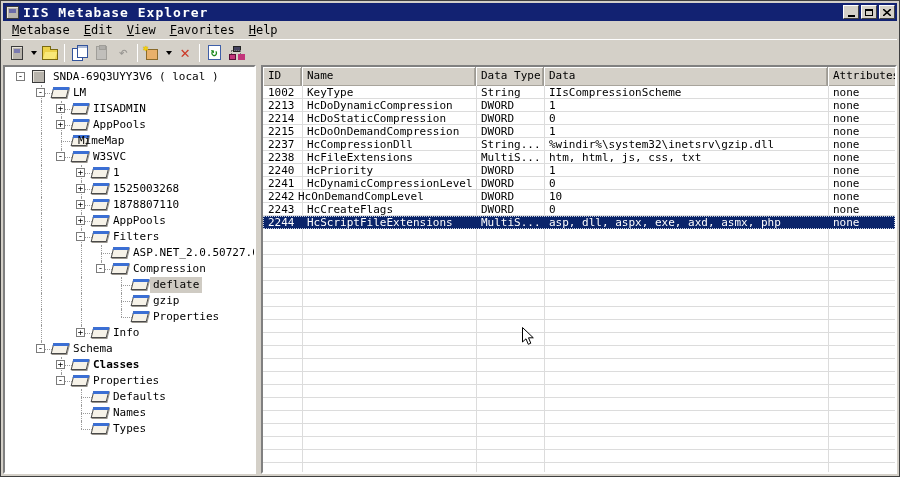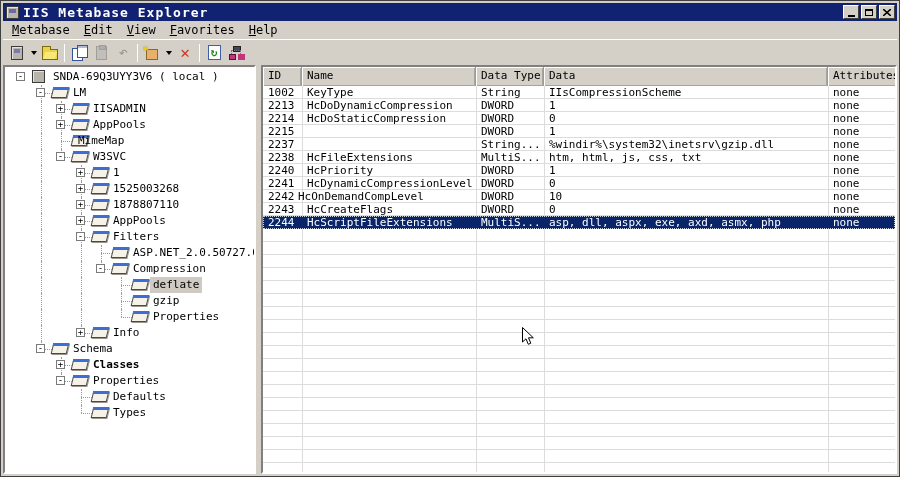--- a/index.html
+++ b/index.html
@@ -371,20 +371,29 @@
           <div class="vline" style="left: 76px; top: 0px; height: 8px;"></div>
           <div class="vline" style="left: 76px; top: 8px; height: 8px;"></div>
           <div class="hline" style="left: 76px; top: 8px; width: 13px;"></div>
           <div class="ticon-key" style="left: 87px;">
             <div class="key-top"></div>
           </div>
           <span class="tree-label" style="left: 105px;">Defaults</span>
         </div>
         <div class="tree-row">
           <div class="vline" style="left: 76px; top: 0px; height: 8px;"></div>
+          <div class="vline" style="left: 76px; top: 8px; height: 8px;"></div>
+          <div class="hline" style="left: 76px; top: 8px; width: 13px;"></div>
+          <div class="ticon-key" style="left: 87px;">
+            <div class="key-top"></div>
+          </div>
+          <span class="tree-label" style="left: 105px;">Names</span>
+        </div>
+        <div class="tree-row">
+          <div class="vline" style="left: 76px; top: 0px; height: 8px;"></div>
           <div class="hline" style="left: 76px; top: 8px; width: 13px;"></div>
           <div class="ticon-key" style="left: 87px;">
             <div class="key-top"></div>
           </div>
           <span class="tree-label" style="left: 105px;">Types</span>
         </div>
       </div>
     <div class="splitter"></div>
     <div class="list-panel">
       <div class="list-header" id="list-header">
@@ -416,26 +425,28 @@
             </div>
             <div class="list-row">
               <span class="lcell" style="left: 0px; width: 39px;">2214</span>
               <span class="lcell" style="left: 39px; width: 174px;">HcDoStaticCompression</span>
               <span class="lcell" style="left: 213px; width: 68px;">DWORD</span>
               <span class="lcell" style="left: 281px; width: 284px;">0</span>
               <span class="lcell" style="left: 565px; width: 70px;">none</span>
             </div>
             <div class="list-row">
               <span class="lcell" style="left: 0px; width: 39px;">2215</span>
+              <span class="lcell" style="left: 39px; width: 174px;">HcDoOnDemandCompression</span>
               <span class="lcell" style="left: 213px; width: 68px;">DWORD</span>
               <span class="lcell" style="left: 281px; width: 284px;">1</span>
               <span class="lcell" style="left: 565px; width: 70px;">none</span>
             </div>
             <div class="list-row">
               <span class="lcell" style="left: 0px; width: 39px;">2237</span>
+              <span class="lcell" style="left: 39px; width: 174px;">HcCompressionDll</span>
               <span class="lcell" style="left: 213px; width: 68px;">String...</span>
               <span class="lcell" style="left: 281px; width: 284px;">%windir%\system32\inetsrv\gzip.dll</span>
               <span class="lcell" style="left: 565px; width: 70px;">none</span>
             </div>
             <div class="list-row">
               <span class="lcell" style="left: 0px; width: 39px;">2238</span>
               <span class="lcell" style="left: 39px; width: 174px;">HcFileExtensions</span>
               <span class="lcell" style="left: 213px; width: 68px;">MultiS...</span>
               <span class="lcell" style="left: 281px; width: 284px;">htm, html, js, css, txt</span>
               <span class="lcell" style="left: 565px; width: 70px;">none</span>

